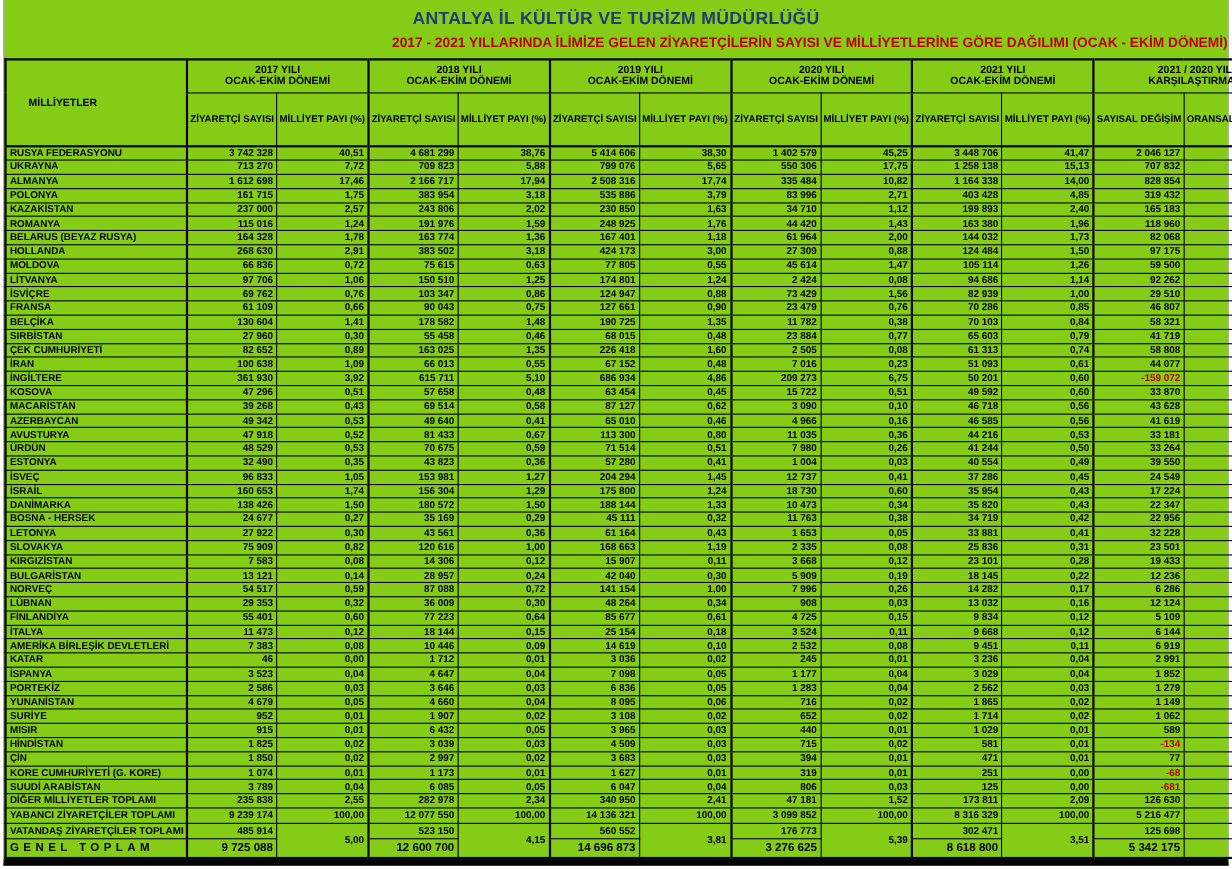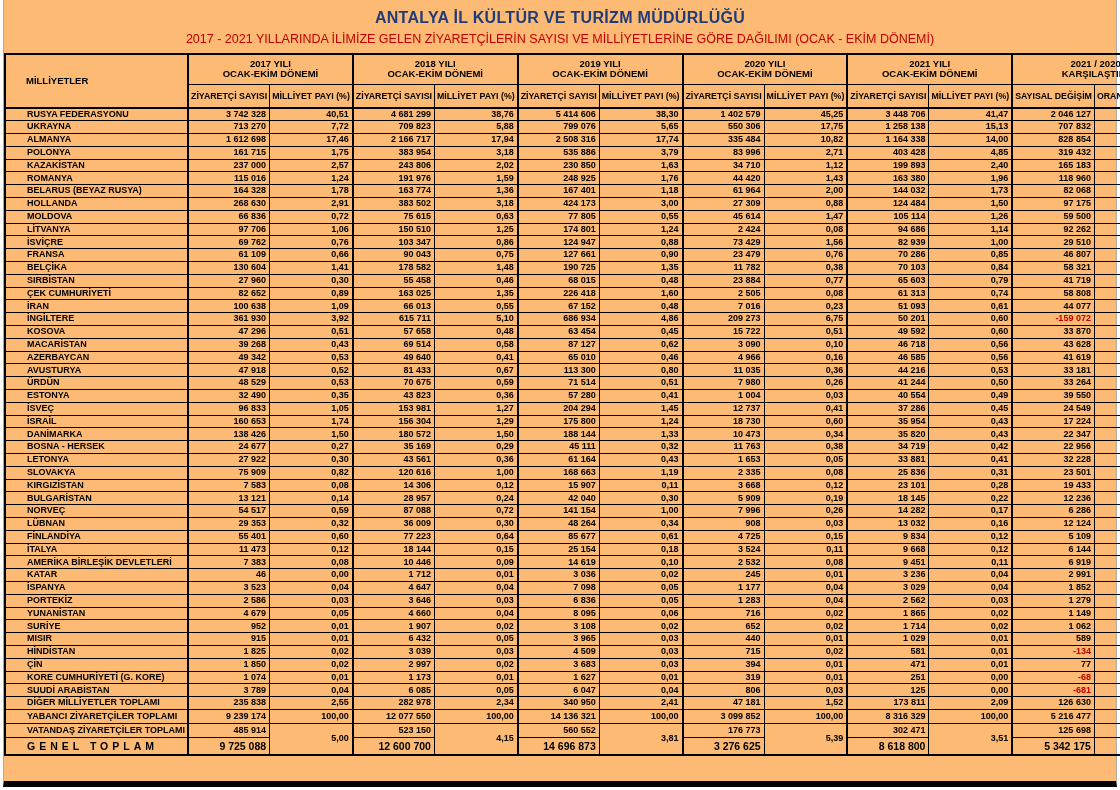--- a/index.html
+++ b/index.html
@@ -5,47 +5,47 @@
   * { box-sizing: border-box; margin: 0; padding: 0; }
   html, body { background: #fff; }
   body {
     width: 1120px; height: 790px; overflow: hidden;
     font-family: "Liberation Sans", sans-serif;
   }
   .sheet {
     margin: 0 3px; height: 787px; padding-top: 9px;
     border-left: 1px solid #aaa; border-right: 1px solid #aaa;
     border-bottom: 6px solid #000;
-    background: #fdba74;
+    background: #84cc16;
   }
   .title {
     text-align: center; font-weight: bold; font-size: 16px;
     color: #1f3c78; letter-spacing: .3px;
   }
   .subtitle {
-    text-align: center; font-weight: normal; font-size: 12.5px;
+    text-align: right; font-weight: bold; font-size: 12.5px;
     color: #c00000; margin-top: 5px;
   }
   table.data {
     border-collapse: collapse; table-layout: fixed;
     margin: 7px auto 0 auto; border: 2px solid #000;
   }
   .data th, .data td {
     border: 1px solid #000; font-weight: bold; color: #000;
     font-size: 9px; line-height: 1.05; padding: 0 2px;
     overflow: hidden; white-space: nowrap;
   }
   thead th { text-align: center; vertical-align: middle; white-space: normal; }
   thead tr.yr-row th { height: 30px; font-size: 9.5px; }
-  thead tr.sub-row th { height: 24px; font-size: 8.8px; line-height: 1.15; }
+  thead tr.sub-row th { height: 49px; font-size: 8.8px; line-height: 1.15; }
   th.nat-h { text-align: left; font-size: 11px; padding-left: 20px; }
   .grp { border-left: 2px solid #000 !important; }
   thead { border-bottom: 2px solid #000; }
   td { height: 12.8px; }
-  td.name { text-align: left; padding-left: 21px; }
+  td.name { text-align: left; padding-left: 3px; }
   td.num { text-align: right; padding-right: 3px; }
   td.neg { color: #c00000; }
   tr.total td { height: 14px; }
   tr.grand td { height: 18px; font-size: 10.5px; }
   td.grand-name { letter-spacing: 4px; }
   td.share-merged { vertical-align: middle; }
 </style>
 </head>
 <body>
 

